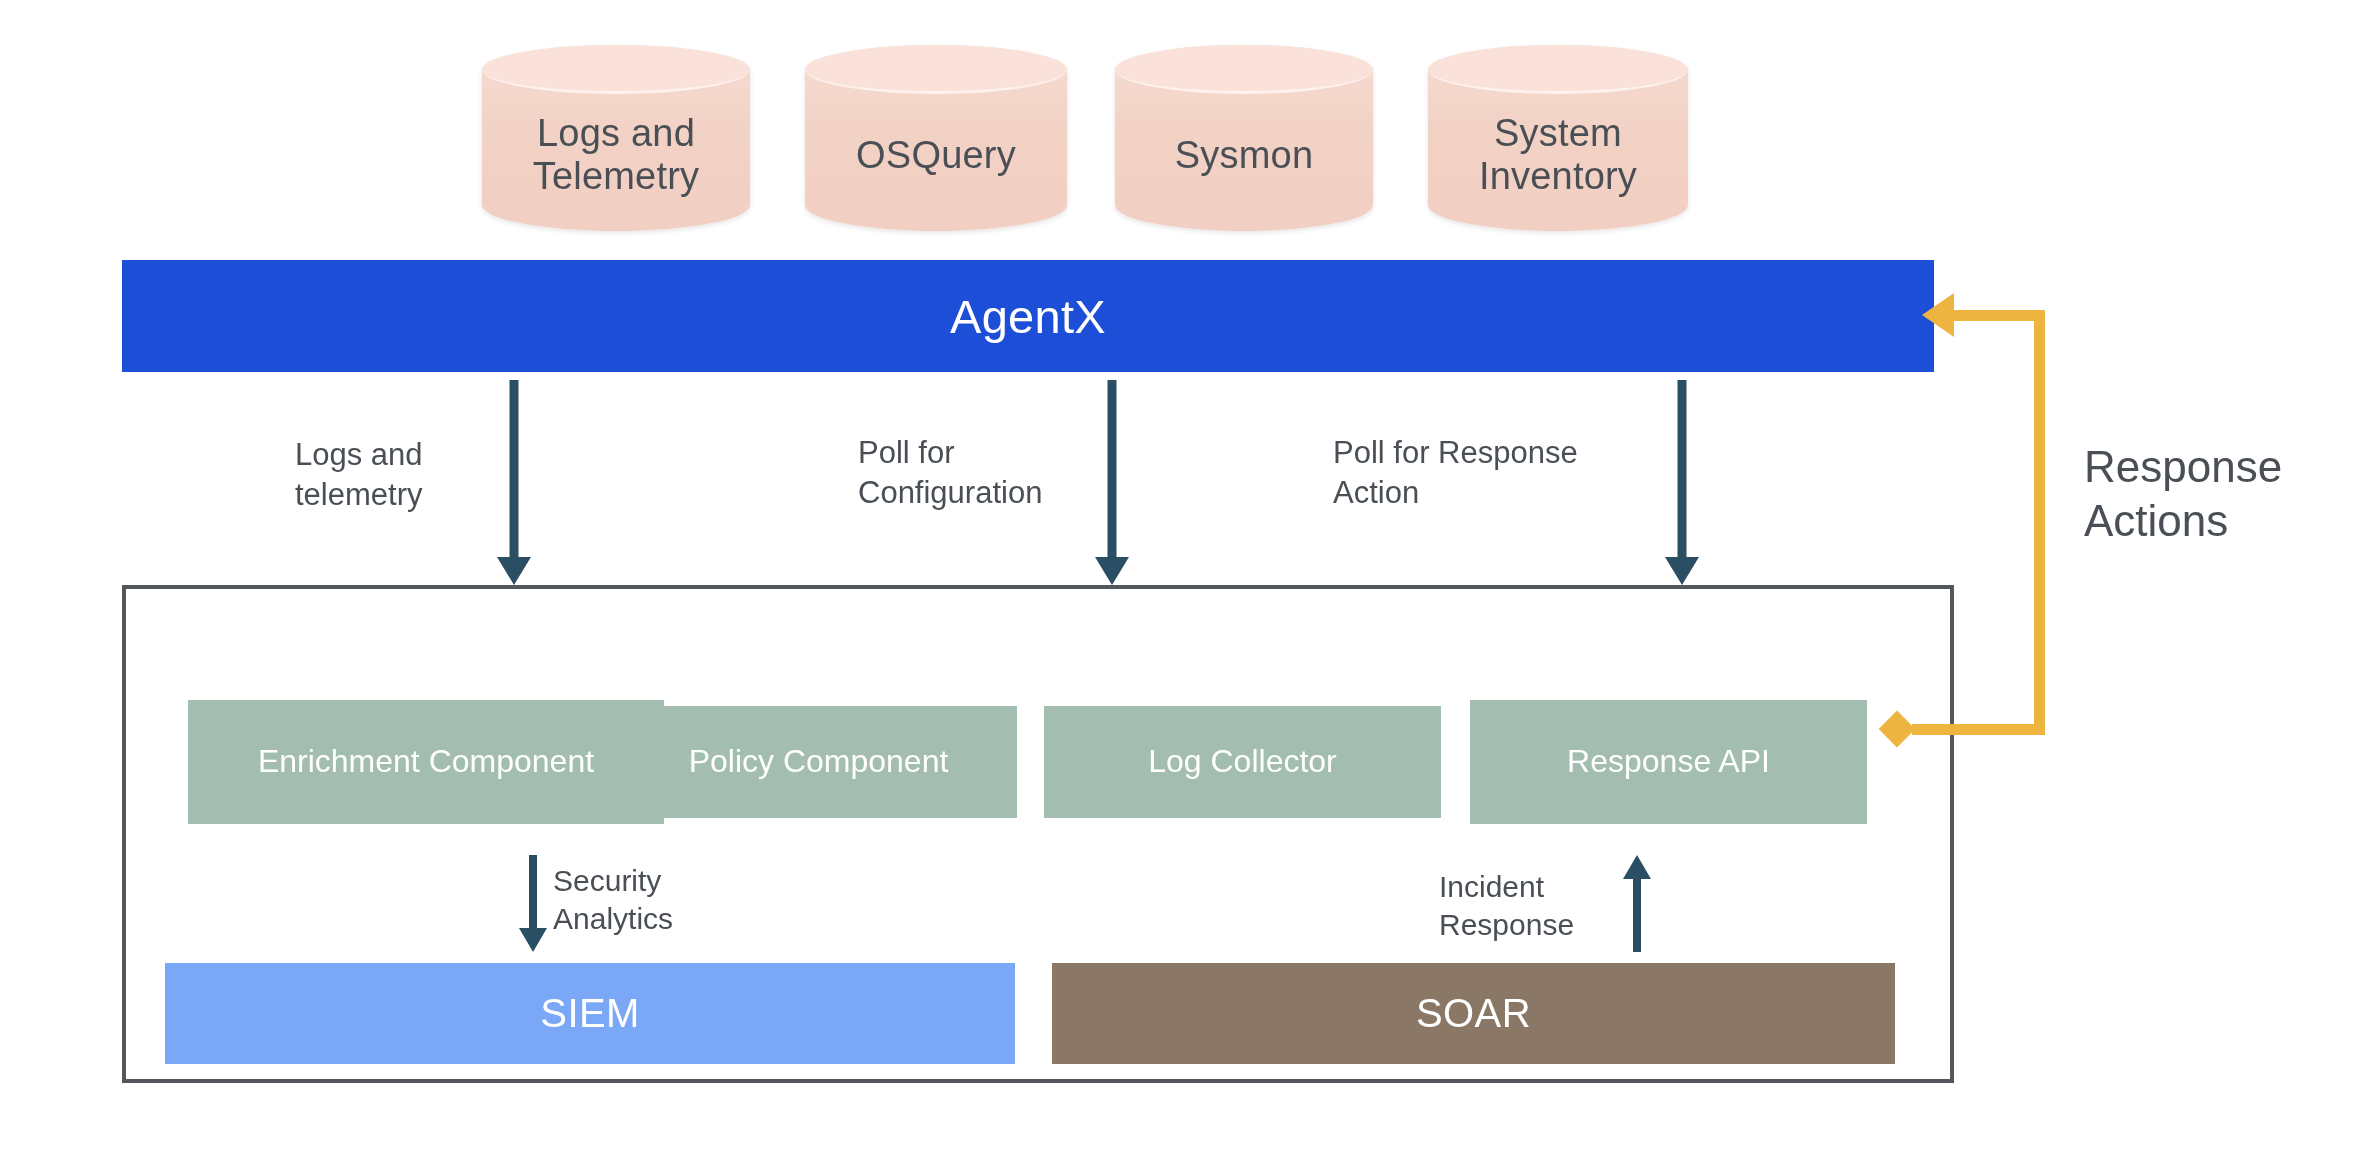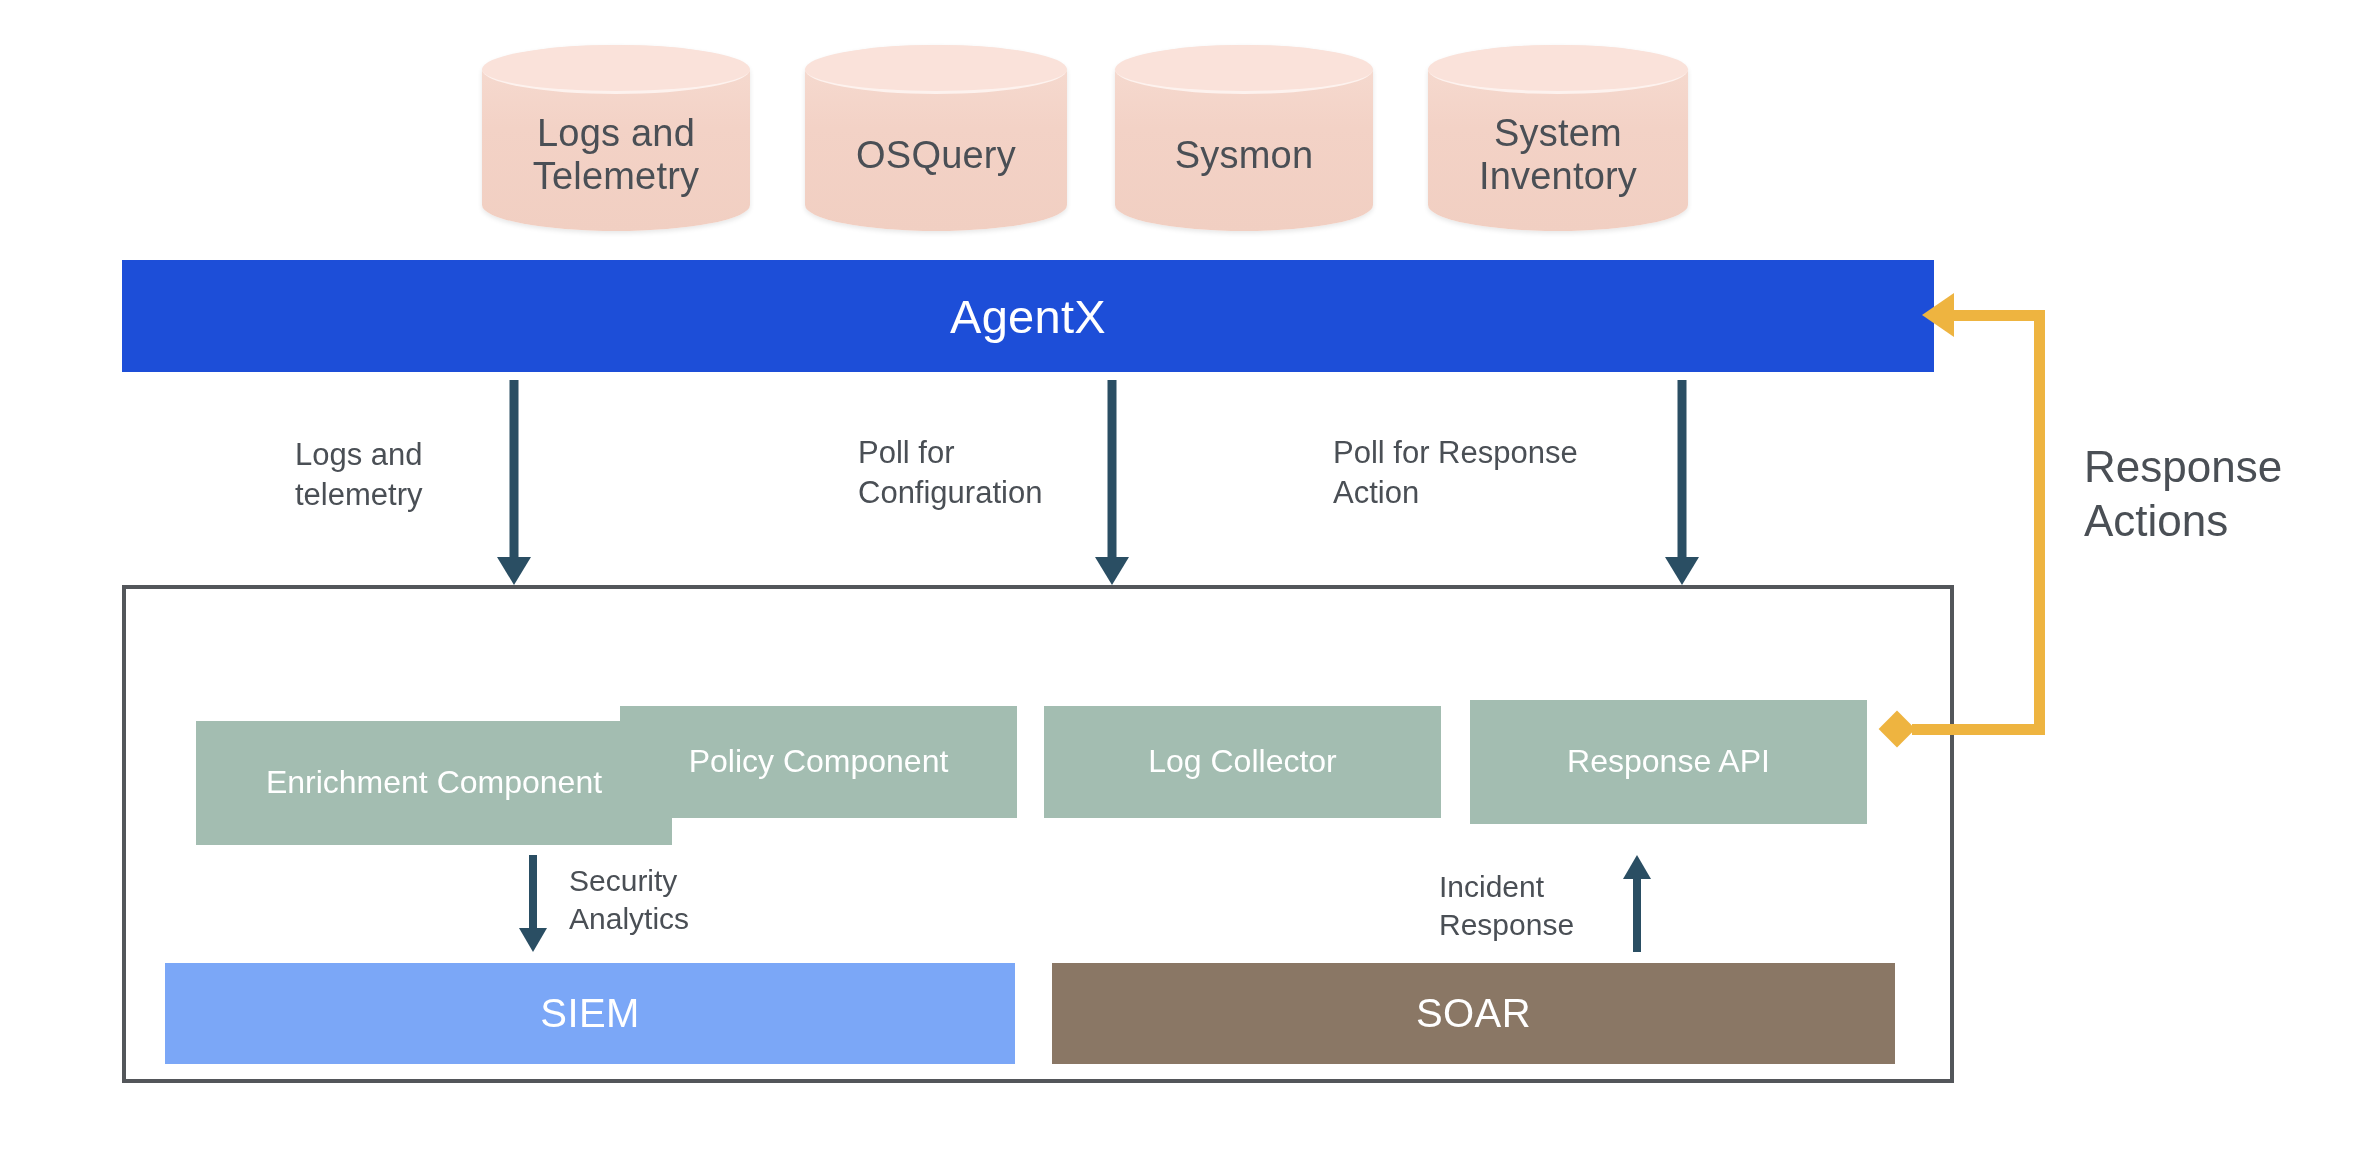--- a/index.html
+++ b/index.html
@@ -253,39 +253,39 @@
   <div class="v-arrow" style="left:1663px; top:380px; width:38px; height:205px;">
     <div class="shaft" style="top:0; height:177px;"></div>
     <div class="head-down" style="top:177px;"></div>
   </div>
   <div class="arrow-label" style="left:1333px; top:433px; width:300px;">Poll for Response
 Action</div>
 
   <div class="outer-box" style="left:122px; top:585px; width:1832px; height:498px;"></div>
 
 
-  <div class="comp-box" style="left:196px; top:700px; width:476px; height:124px;margin-top:21px;">
+  <div class="comp-box" style="left:188px; top:700px; width:476px; height:124px;">
     <span>Enrichment
 Component</span>
   </div>
   <div class="comp-box" style="left:620px; top:706px; width:397px; height:112px;">
     <span>Policy Component</span>
   </div>
   <div class="comp-box" style="left:1044px; top:706px; width:397px; height:112px;">
     <span>Log Collector</span>
   </div>
   <div class="comp-box" style="left:1470px; top:700px; width:397px; height:124px;">
     <span>Response API</span>
   </div>
 
   <div class="v-arrow v-arrow-sm" style="left:516px; top:855px; width:34px; height:97px;">
     <div class="shaft" style="top:0; height:73px;"></div>
     <div class="head-down" style="top:73px;"></div>
   </div>
-  <div class="arrow-label small" style="left:553px; top:862px; width:240px;margin-left:16px;">Security
+  <div class="arrow-label small" style="left:553px; top:862px; width:240px;">Security
 Analytics</div>
 
   <div class="v-arrow v-arrow-sm" style="left:1620px; top:855px; width:34px; height:97px;">
     <div class="shaft" style="top:24px; height:73px;"></div>
     <div class="head-up" style="top:0;"></div>
   </div>
   <div class="arrow-label small" style="left:1439px; top:868px; width:185px; text-align:left;">Incident
 Response</div>
 
   <div class="dest-box" style="left:165px; top:963px; width:850px; height:101px; background:#7ba7f7;">

